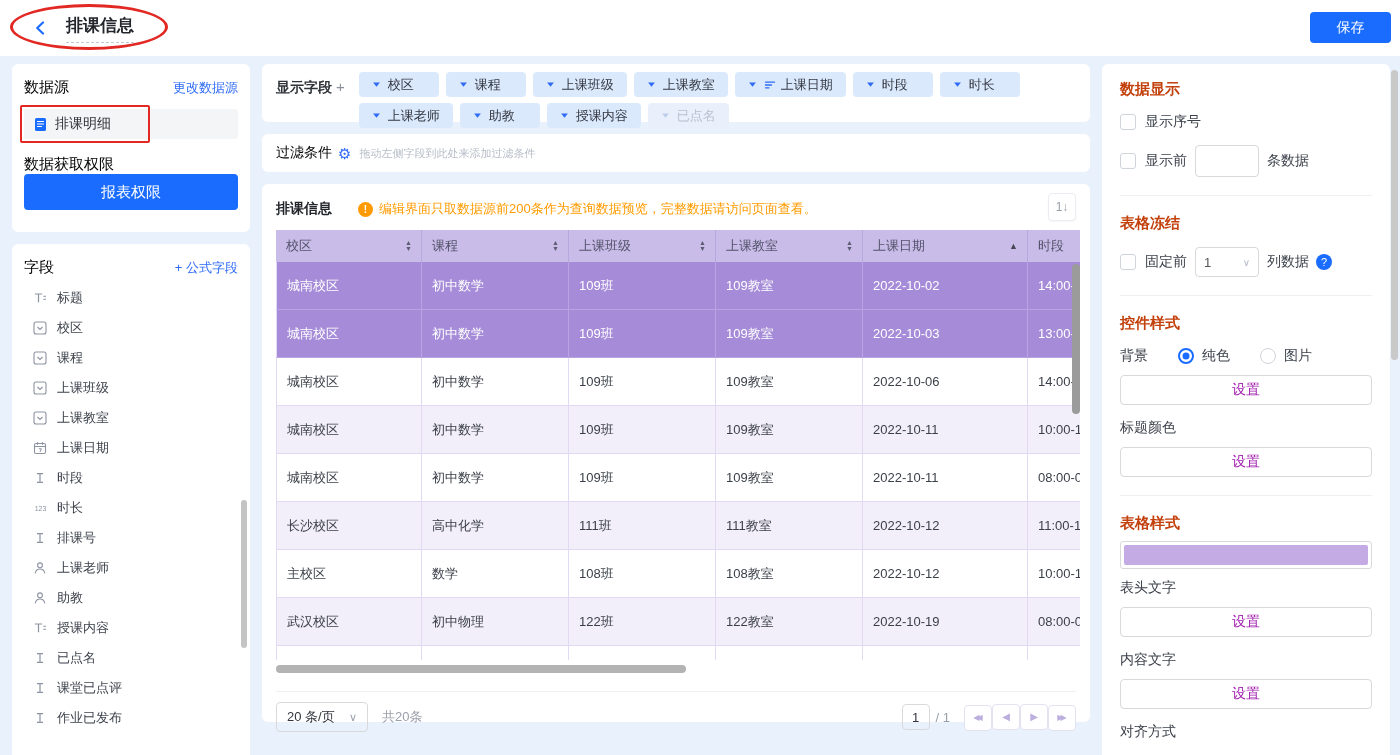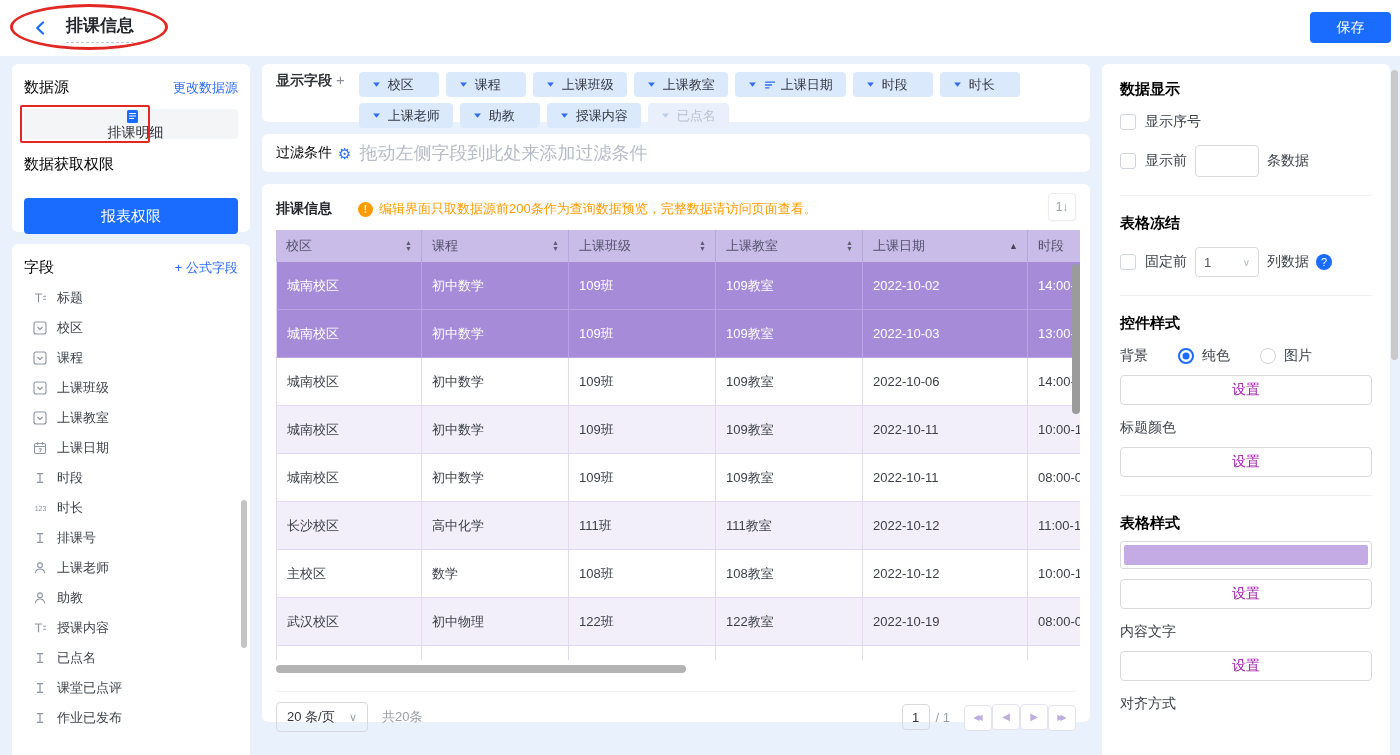--- a/index.html
+++ b/index.html
@@ -17,44 +17,44 @@
   .panel{background:#fff;border-radius:6px;}
   .left-col{width:238px;flex:none;}
   .center-col{width:828px;flex:none;}
   .right-col{width:288px;flex:none;}
   
   .p-datasource{padding:14px 12px;height:168px;}
   .panel-row{display:flex;align-items:center;justify-content:space-between;}
   .h{font-size:15px;font-weight:400;color:#000000;}
   .link{font-size:13px;color:#2e6bf6;text-decoration:none;cursor:pointer;}
   .ds-item-wrap{position:relative;margin-top:12px;}
-  .ds-item{height:30px;background:#f4f5f7;border-radius:2px;display:flex;align-items:center;padding-left:9px;font-size:14px;color:#2f3338;cursor:pointer;flex-direction:column;}
+  .ds-item{height:30px;background:#f4f5f7;border-radius:2px;display:flex;align-items:center;padding-left:9px;font-size:14px;color:#2f3338;cursor:pointer;}
   .ds-item .ic{display:flex;margin-right:7px;}
   .annot-rect{position:absolute;left:-4px;top:-4px;width:130px;height:38px;border:2px solid #e22822;border-radius:2px;pointer-events:none;}
   .sub-h{margin-top:16px;}
-  .primary-btn{margin-top:24px;width:100%;height:36px;background:#1a6cff;color:#fff;border:none;border-radius:4px;font-size:15px;cursor:pointer;font-family:inherit;}
+  .primary-btn{margin-top:0;width:100%;height:36px;background:#1a6cff;color:#fff;border:none;border-radius:4px;font-size:15px;cursor:pointer;font-family:inherit;}
   .p-fields{margin-top:12px;height:574px;padding:14px 12px;position:relative;overflow:hidden;}
   .field-list{list-style:none;margin-top:6px;}
   .field-item{height:30px;display:flex;align-items:center;padding-left:8px;font-size:13px;color:#3d424c;cursor:grab;}
   .f-ic{width:16px;display:flex;justify-content:center;margin-right:9px;}
   .side-thumb{position:absolute;right:3px;top:256px;width:6px;height:148px;background:#c4c4c4;border-radius:3px;}
   
   .p-display{height:58px;display:flex;align-items:flex-start;padding:8px 14px;}
-  .df-label{flex:none;font-size:14px;color:#2f3338;font-weight:700;line-height:16px;margin-right:14px;}
+  .df-label{flex:none;font-size:14px;color:#2f3338;font-weight:700;line-height:30px;margin-right:14px;}
   .df-add{font-weight:400;color:#8a8f99;font-size:15px;margin-left:4px;cursor:pointer;}
   .chips{display:flex;flex-wrap:wrap;gap:6px 7px;width:730px;}
   .chip{height:25px;background:#dbe9fd;border-radius:4px;display:flex;align-items:center;padding:0 13px;min-width:80px;font-size:13px;color:#343842;cursor:pointer;}
   .chip .caret{color:#2e6bf6;display:flex;margin-right:7px;}
   .chip .chip-sort{display:flex;margin-right:5px;}
   .chip.disabled{background:#eaf0fb;color:#b9c1cf;}
   .chip.disabled .caret{color:#bcccec;}
   
   .p-filter{margin-top:12px;height:38px;display:flex;align-items:center;padding:0 14px;}
   .gear{color:#2e6bf6;font-size:15px;margin:0 8px 0 6px;cursor:pointer;line-height:1;}
-  .ph{font-size:18px;color:#b6bcc7;}
+  .ph{font-size:11px;color:#b6bcc7;}
   
   .p-table{margin-top:12px;height:538px;padding:10px 14px;position:relative;}
   .t-head{display:flex;align-items:center;height:30px;}
   .t-title{font-size:14px;font-weight:700;color:#22252b;}
   .notice{display:flex;align-items:center;margin-left:26px;font-size:13px;color:#ff9b00;}
   .warn-ic{width:15px;height:15px;border-radius:50%;background:#ff9b00;color:#fff;font-size:10px;font-weight:700;display:inline-flex;align-items:center;justify-content:center;margin-right:6px;}
   .sort-tool{position:absolute;right:14px;top:9px;width:28px;height:28px;border:1px solid #ececf2;border-radius:4px;display:flex;align-items:center;justify-content:center;font-size:12px;color:#9aa0ab;cursor:pointer;background:#fff;box-shadow:0 1px 2px rgba(0,0,0,.04);}
   .table-clip{margin-top:6px;height:430px;overflow:hidden;position:relative;width:804px;}
   table{border-collapse:separate;border-spacing:0;table-layout:fixed;width:902px;}
   col.c1{width:146px}col.c2{width:147px}col.c3{width:147px}col.c4{width:147px}col.c5{width:165px}col.c6{width:150px}
@@ -72,21 +72,21 @@
   .size-select{width:92px;height:30px;border:1px solid #d9d9d9;border-radius:4px;display:flex;align-items:center;justify-content:space-between;padding:0 10px;font-size:13px;color:#33363d;cursor:pointer;}
   .size-select .chev{color:#9aa0ab;font-size:11px;}
   .total{margin-left:14px;font-size:13px;color:#9aa0ab;}
   .pager-right{margin-left:auto;display:flex;align-items:center;gap:6px;}
   .page-box{width:28px;height:26px;border:1px solid #d9d9d9;border-radius:4px;display:inline-flex;align-items:center;justify-content:center;font-size:13px;color:#33363d;}
   .of{font-size:13px;color:#9aa0ab;margin-right:8px;}
   .nav-btn{width:28px;height:26px;border:1px solid #e4e1f1;border-radius:4px;background:#fff;color:#bcaede;display:inline-flex;align-items:center;justify-content:center;font-size:10px;cursor:pointer;}
   .nav-btn.dbl{letter-spacing:-3px;font-size:8px;padding-right:3px;}
   
   .p-settings{height:840px;padding:16px 18px;}
-  .sec-h{font-size:15px;font-weight:700;color:#000000;}
+  .sec-h{font-size:15px;font-weight:700;color:#c2410c;}
   .r-row{display:flex;align-items:center;margin-top:14px;font-size:14px;color:#3c414b;}
   .cbx{width:16px;height:16px;border:1px solid #cfd3da;border-radius:3px;background:#fff;margin-right:9px;flex:none;cursor:pointer;}
   .mini-input{width:64px;height:32px;border:1px solid #d9d9d9;border-radius:4px;margin:0 8px;font-size:13px;padding:0 6px;font-family:inherit;}
   .mini-select{width:64px;height:30px;border:1px solid #d9d9d9;border-radius:4px;margin:0 8px;display:inline-flex;align-items:center;justify-content:space-between;padding:0 8px;font-size:13px;color:#555;cursor:pointer;}
   .mini-select .chev{color:#b6bcc7;font-size:10px;}
   .help{width:16px;height:16px;border-radius:50%;background:#1a6cff;color:#fff;font-size:11px;display:inline-flex;align-items:center;justify-content:center;margin-left:7px;cursor:pointer;}
   .divider{height:1px;background:#eef0f3;margin:18px 0;}
   .radio{width:16px;height:16px;border-radius:50%;border:1px solid #cfd3da;margin-right:8px;position:relative;flex:none;cursor:pointer;}
   .radio.checked{border:2px solid #1a6cff;}
   .radio.checked::after{content:"";position:absolute;left:50%;top:50%;width:7px;height:7px;border-radius:50%;background:#1a6cff;transform:translate(-50%,-50%);}
@@ -563,20 +563,21 @@
         <button class="ghost-btn">设置</button>
         <div class="fld-lbl">标题颜色</div>
         <button class="ghost-btn">设置</button>
 
         <div class="divider"></div>
 
         <div class="sec-h">表格样式</div>
         <div class="swatch">
             <div class="swatch-fill"></div>
           </div>
+        <div class="fld-lbl" style="margin-top:10px;">表头文字</div>
         <button class="ghost-btn">设置</button>
         <div class="fld-lbl">内容文字</div>
         <button class="ghost-btn">设置</button>
         <div class="fld-lbl">对齐方式</div>
         
       </section>
     </aside>
   </div>
 
   <div class="win-thumb"></div>

